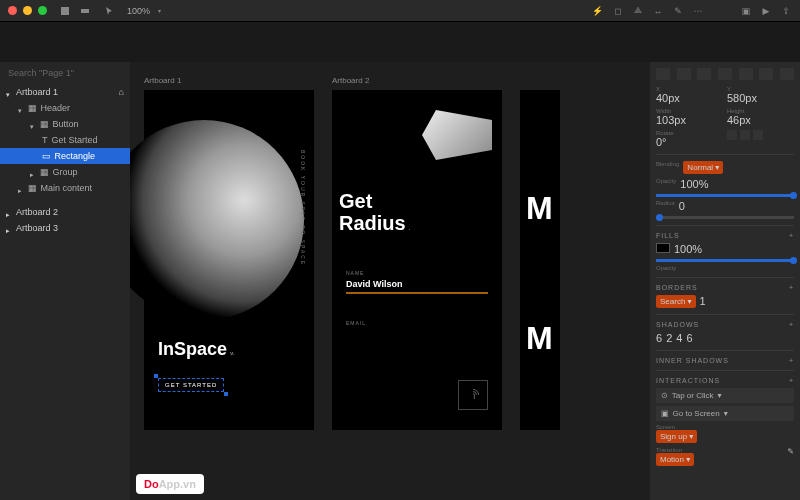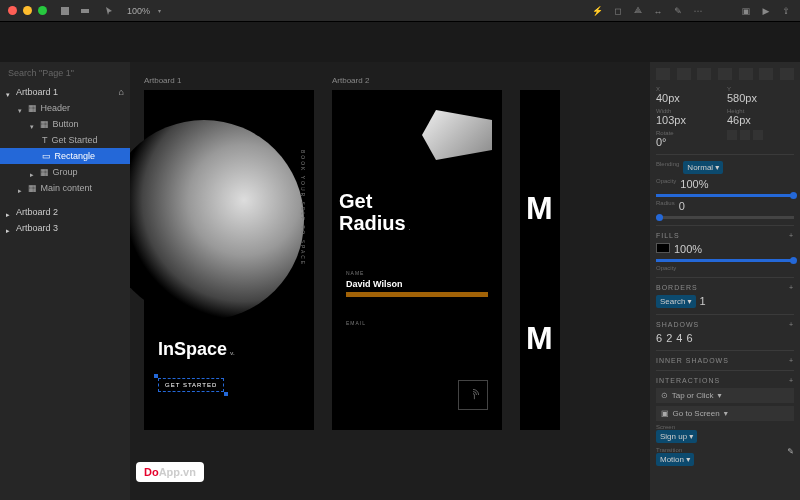--- a/index.html
+++ b/index.html
@@ -33,43 +33,43 @@
 .brand-sub{font-size:6px;color:#888;margin-left:3px;}
 .get-btn{position:absolute;bottom:38px;left:14px;font-size:6px;color:#fff;letter-spacing:1px;border:1px dashed #2468d8;padding:3px 6px;}
 .selhandles{position:absolute;inset:-3px;}
 .selhandles::before,.selhandles::after{content:"";position:absolute;width:4px;height:4px;background:#2468d8;}
 .selhandles::before{top:-2px;left:-2px;}.selhandles::after{bottom:-2px;right:-2px;}
 .vtext{position:absolute;right:8px;top:60px;font-size:5px;color:#777;letter-spacing:2px;writing-mode:vertical-rl;}
 .capsule{position:absolute;top:20px;right:10px;width:70px;height:50px;background:linear-gradient(135deg,#eee,#888);clip-path:polygon(20% 0,100% 20%,100% 80%,20% 100%,0 50%);}
 .gstitle{position:absolute;top:100px;left:7px;font-size:20px;font-weight:700;color:#fff;line-height:1.1;}
 .field{position:absolute;left:14px;right:14px;}
 .flabel{font-size:5px;color:#777;letter-spacing:1px;text-transform:uppercase;}
-.fval{font-size:9px;color:#fff;border-bottom:5px solid #a16207;padding:3px 0;font-weight:600;}
+.fval{font-size:9px;color:#fff;border-bottom:2px solid #a16207;padding:3px 0;font-weight:600;}
 .f1{top:180px;}.f2{top:230px;}
 .fprint{position:absolute;bottom:20px;right:14px;width:30px;height:30px;border:1px solid #444;display:flex;align-items:center;justify-content:center;}
 .fprint svg{width:14px;height:14px;stroke:#888;fill:none;}
 .ab3 .bigM{font-size:32px;color:#fff;font-weight:700;position:absolute;top:100px;left:6px;}
 .ab3 .bigM2{font-size:32px;color:#fff;font-weight:700;position:absolute;top:230px;left:6px;}
 .inspector{width:150px;background:#2a2a2a;padding:6px;font-size:8px;color:#aaa;overflow:auto;}
 .insp-row{display:flex;gap:4px;margin-bottom:4px;}
 .insp-col{flex:1;}
 .insp-label{font-size:6px;color:#666;}
 .insp-val{font-size:11px;color:#ccc;}
 .align-row{display:flex;gap:4px;margin-bottom:6px;justify-content:space-between;}
 .align-btn{width:14px;height:12px;background:#333;cursor:pointer;}
 .section{border-top:1px solid #3a3a3a;padding-top:6px;margin-top:6px;}
 .sec-title{font-size:7px;color:#888;letter-spacing:1px;text-transform:uppercase;margin-bottom:4px;display:flex;justify-content:space-between;}
 .slider{height:3px;background:#444;position:relative;margin:3px 0;}
 .slider-fill{height:100%;background:#2468d8;}
 .slider-thumb{position:absolute;width:7px;height:7px;background:#2468d8;border-radius:50%;top:-2px;}
 .swatch{width:14px;height:10px;background:#000;border:1px solid #555;display:inline-block;vertical-align:middle;}
-.dropdown{background:#0c4a6e;padding:2px 4px;font-size:8px;color:#ccc;border-radius:2px;display:inline-block;}
+.dropdown{background:#c2410c;padding:2px 4px;font-size:8px;color:#ccc;border-radius:2px;display:inline-block;}
 .insp-icons{display:flex;gap:3px;}
 .insp-icons span{width:10px;height:10px;background:#333;}
-.watermark{position:absolute;bottom:18px;left:6px;background:#fff;padding:4px 8px;border-radius:4px;font-size:11px;font-weight:700;}
+.watermark{position:absolute;bottom:6px;left:6px;background:#fff;padding:4px 8px;border-radius:4px;font-size:11px;font-weight:700;}
 .watermark .d{color:#e4002b;}
 .int-item{background:#333;padding:3px 5px;margin:3px 0;font-size:8px;display:flex;align-items:center;gap:4px;}
 .chev{font-size:6px;color:#888;}
 </style>
 </head>
 <body>
 
 <div class="app">
   <div class="titlebar">
     <div class="dot r"></div>

